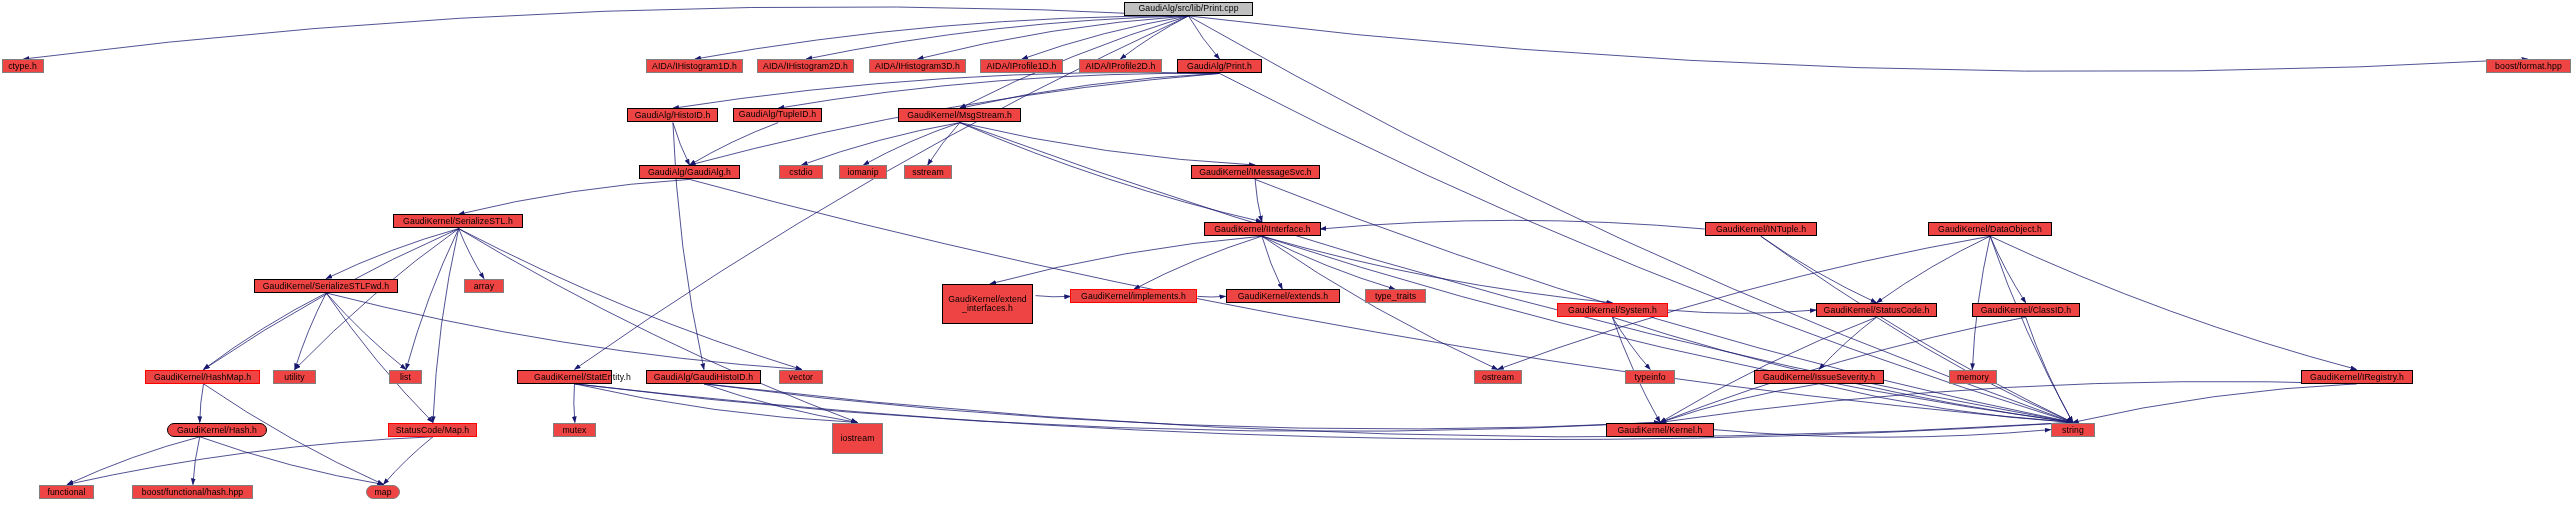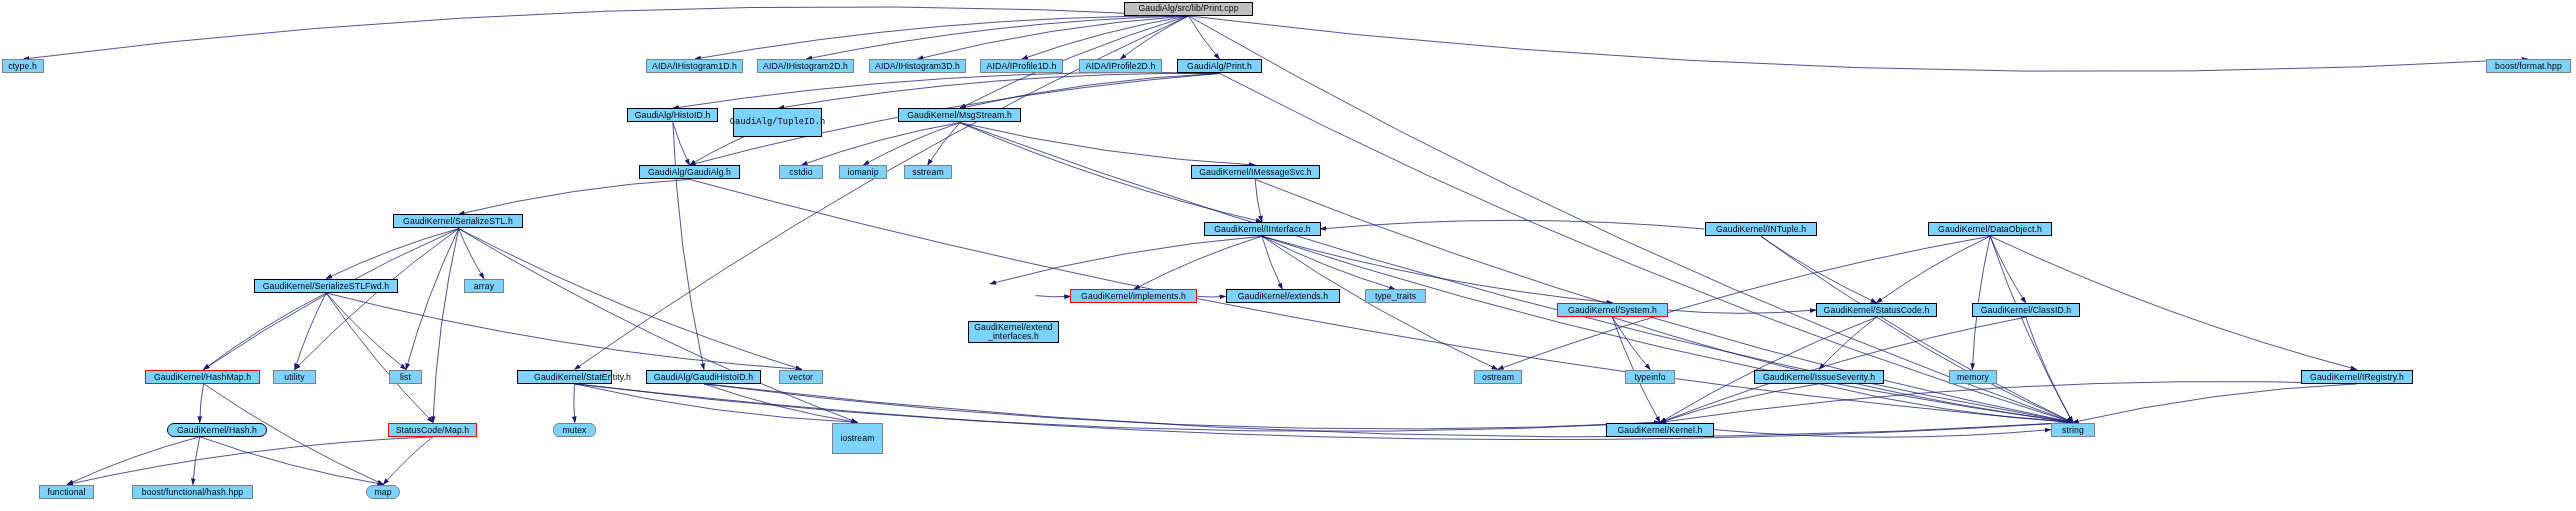--- a/index.html
+++ b/index.html
@@ -16,21 +16,21 @@
   .node{
     position:absolute;
     box-sizing:border-box;
     display:flex;
     align-items:center;
     justify-content:center;
     text-align:center;
     font-size:8.7px;
     line-height:1.05;
     color:#000000;
-    background:#7dd3fc;
+    background:#ef4444;
     border:0.8px solid #808080;
     white-space:pre-line;
     padding:0 3px;
     letter-spacing:0.1px;
   }
   .node.hdr{border:0.8px solid #000000;}
   .node.red{border:0.8px solid #ff0000;}
   .node.root{background:#c0c0c0;border:0.8px solid #000000;}
 </style>
 </head>
@@ -138,55 +138,55 @@
       <div class="node root" style="left: 1124px; top: 1.5px; width: 129px; height: 14.4px;">GaudiAlg/src/lib/Print.cpp</div>
       <div class="node sys" style="left: 1.5px; top: 59px; width: 42px; height: 14.4px;">ctype.h</div>
       <div class="node sys" style="left: 2486px; top: 59px; width: 85px; height: 14.4px;">boost/format.hpp</div>
       <div class="node sys" style="left: 646px; top: 59px; width: 97px; height: 14.4px;">AIDA/IHistogram1D.h</div>
       <div class="node sys" style="left: 757px; top: 59px; width: 97px; height: 14.4px;">AIDA/IHistogram2D.h</div>
       <div class="node sys" style="left: 869px; top: 59px; width: 97px; height: 14.4px;">AIDA/IHistogram3D.h</div>
       <div class="node sys" style="left: 980px; top: 59px; width: 83px; height: 14.4px;">AIDA/IProfile1D.h</div>
       <div class="node sys" style="left: 1079px; top: 59px; width: 83px; height: 14.4px;">AIDA/IProfile2D.h</div>
       <div class="node hdr" style="left: 1177px; top: 59px; width: 85px; height: 14.4px;">GaudiAlg/Print.h</div>
       <div class="node hdr" style="left: 627px; top: 108px; width: 91px; height: 14.4px;">GaudiAlg/HistoID.h</div>
-      <div class="node hdr" style="left: 733px; top: 108px; width: 89px; height: 29px; font-family: Liberation Mono, monospace;">GaudiAlg/TupleID.h</div>
+      <div class="node hdr" style="left: 733px; top: 108px; width: 89px; height: 14px;">GaudiAlg/TupleID.h</div>
       <div class="node hdr" style="left: 898px; top: 108px; width: 123px; height: 14.4px;">GaudiKernel/MsgStream.h</div>
       <div class="node hdr" style="left: 639px; top: 165px; width: 101px; height: 14.4px;">GaudiAlg/GaudiAlg.h</div>
       <div class="node sys" style="left: 779px; top: 165px; width: 44px; height: 14.4px;">cstdio</div>
       <div class="node sys" style="left: 839px; top: 165px; width: 48px; height: 14.4px;">iomanip</div>
       <div class="node sys" style="left: 904px; top: 165px; width: 48px; height: 14.4px;">sstream</div>
       <div class="node hdr" style="left: 1191px; top: 165px; width: 129px; height: 14.4px;">GaudiKernel/IMessageSvc.h</div>
       <div class="node hdr" style="left: 393px; top: 214px; width: 130px; height: 14.4px;">GaudiKernel/SerializeSTL.h</div>
       <div class="node hdr" style="left: 1204px; top: 222px; width: 117px; height: 14.4px;">GaudiKernel/IInterface.h</div>
       <div class="node hdr" style="left: 1705px; top: 222px; width: 112px; height: 14.4px;">GaudiKernel/INTuple.h</div>
       <div class="node hdr" style="left: 1928px; top: 222px; width: 124px; height: 14.4px;">GaudiKernel/DataObject.h</div>
       <div class="node hdr" style="left: 254px; top: 279px; width: 144px; height: 14.4px;">GaudiKernel/SerializeSTLFwd.h</div>
       <div class="node sys" style="left: 464px; top: 279px; width: 40px; height: 14.4px;">array</div>
-      <div class="node hdr" style="left: 968px; top: 284px; width: 91px; height: 22px; margin-top: 37px;">GaudiKernel/extend
+      <div class="node hdr" style="left: 942px; top: 284px; width: 91px; height: 40px;">GaudiKernel/extend
 _interfaces.h</div>
       <div class="node red" style="left: 1070px; top: 289px; width: 127px; height: 14.4px;">GaudiKernel/implements.h</div>
       <div class="node hdr" style="left: 1226px; top: 289px; width: 114px; height: 14.4px;">GaudiKernel/extends.h</div>
       <div class="node sys" style="left: 1365px; top: 289px; width: 61px; height: 14.4px;">type_traits</div>
       <div class="node red" style="left: 1557px; top: 303px; width: 111px; height: 14.4px;">GaudiKernel/System.h</div>
       <div class="node hdr" style="left: 1816px; top: 303px; width: 121px; height: 14.4px;">GaudiKernel/StatusCode.h</div>
       <div class="node hdr" style="left: 1972px; top: 303px; width: 108px; height: 14.4px;">GaudiKernel/ClassID.h</div>
       <div class="node red" style="left: 145px; top: 370px; width: 115px; height: 14.4px;">GaudiKernel/HashMap.h</div>
       <div class="node sys" style="left: 273px; top: 370px; width: 43px; height: 14.4px;">utility</div>
       <div class="node sys" style="left: 389px; top: 370px; width: 33px; height: 14.4px;">list</div>
       <div class="node hdr" style="left: 517px; top: 370px; width: 95px; height: 14.4px; padding-left: 39px;">GaudiKernel/StatEntity.h</div>
       <div class="node hdr" style="left: 646px; top: 370px; width: 115px; height: 14.4px;">GaudiAlg/GaudiHistoID.h</div>
       <div class="node sys" style="left: 779px; top: 370px; width: 44px; height: 14.4px;">vector</div>
       <div class="node sys" style="left: 1474px; top: 370px; width: 48px; height: 14.4px;">ostream</div>
       <div class="node sys" style="left: 1625px; top: 370px; width: 50px; height: 14.4px;">typeinfo</div>
       <div class="node hdr" style="left: 1754px; top: 370px; width: 130px; height: 14.4px;">GaudiKernel/IssueSeverity.h</div>
       <div class="node sys" style="left: 1949px; top: 370px; width: 48px; height: 14.4px;">memory</div>
       <div class="node hdr" style="left: 2301px; top: 370px; width: 112px; height: 14.4px;">GaudiKernel/IRegistry.h</div>
       <div class="node hdr" style="left: 167px; top: 423px; width: 100px; height: 14.4px; border-radius: 7px;">GaudiKernel/Hash.h</div>
       <div class="node red" style="left: 388px; top: 423px; width: 89px; height: 14.4px;">StatusCode/Map.h</div>
-      <div class="node sys" style="left: 553px; top: 423px; width: 43px; height: 14.4px; border-radius: 6px;">mutex</div>
+      <div class="node sys" style="left: 553px; top: 423px; width: 43px; height: 14.4px;">mutex</div>
       <div class="node sys" style="left: 832px; top: 423px; width: 51px; height: 31px;">iostream</div>
       <div class="node hdr" style="left: 1606px; top: 423px; width: 108px; height: 14.4px;">GaudiKernel/Kernel.h</div>
       <div class="node sys" style="left: 2051px; top: 423px; width: 44px; height: 14.4px;">string</div>
       <div class="node sys" style="left: 39px; top: 485px; width: 55px; height: 14.4px;">functional</div>
       <div class="node sys" style="left: 132px; top: 485px; width: 121px; height: 14.4px;">boost/functional/hash.hpp</div>
       <div class="node sys" style="left: 366px; top: 485px; width: 34px; height: 14.4px; border-radius: 7px;">map</div>
     </div>
 </div>
 
 

